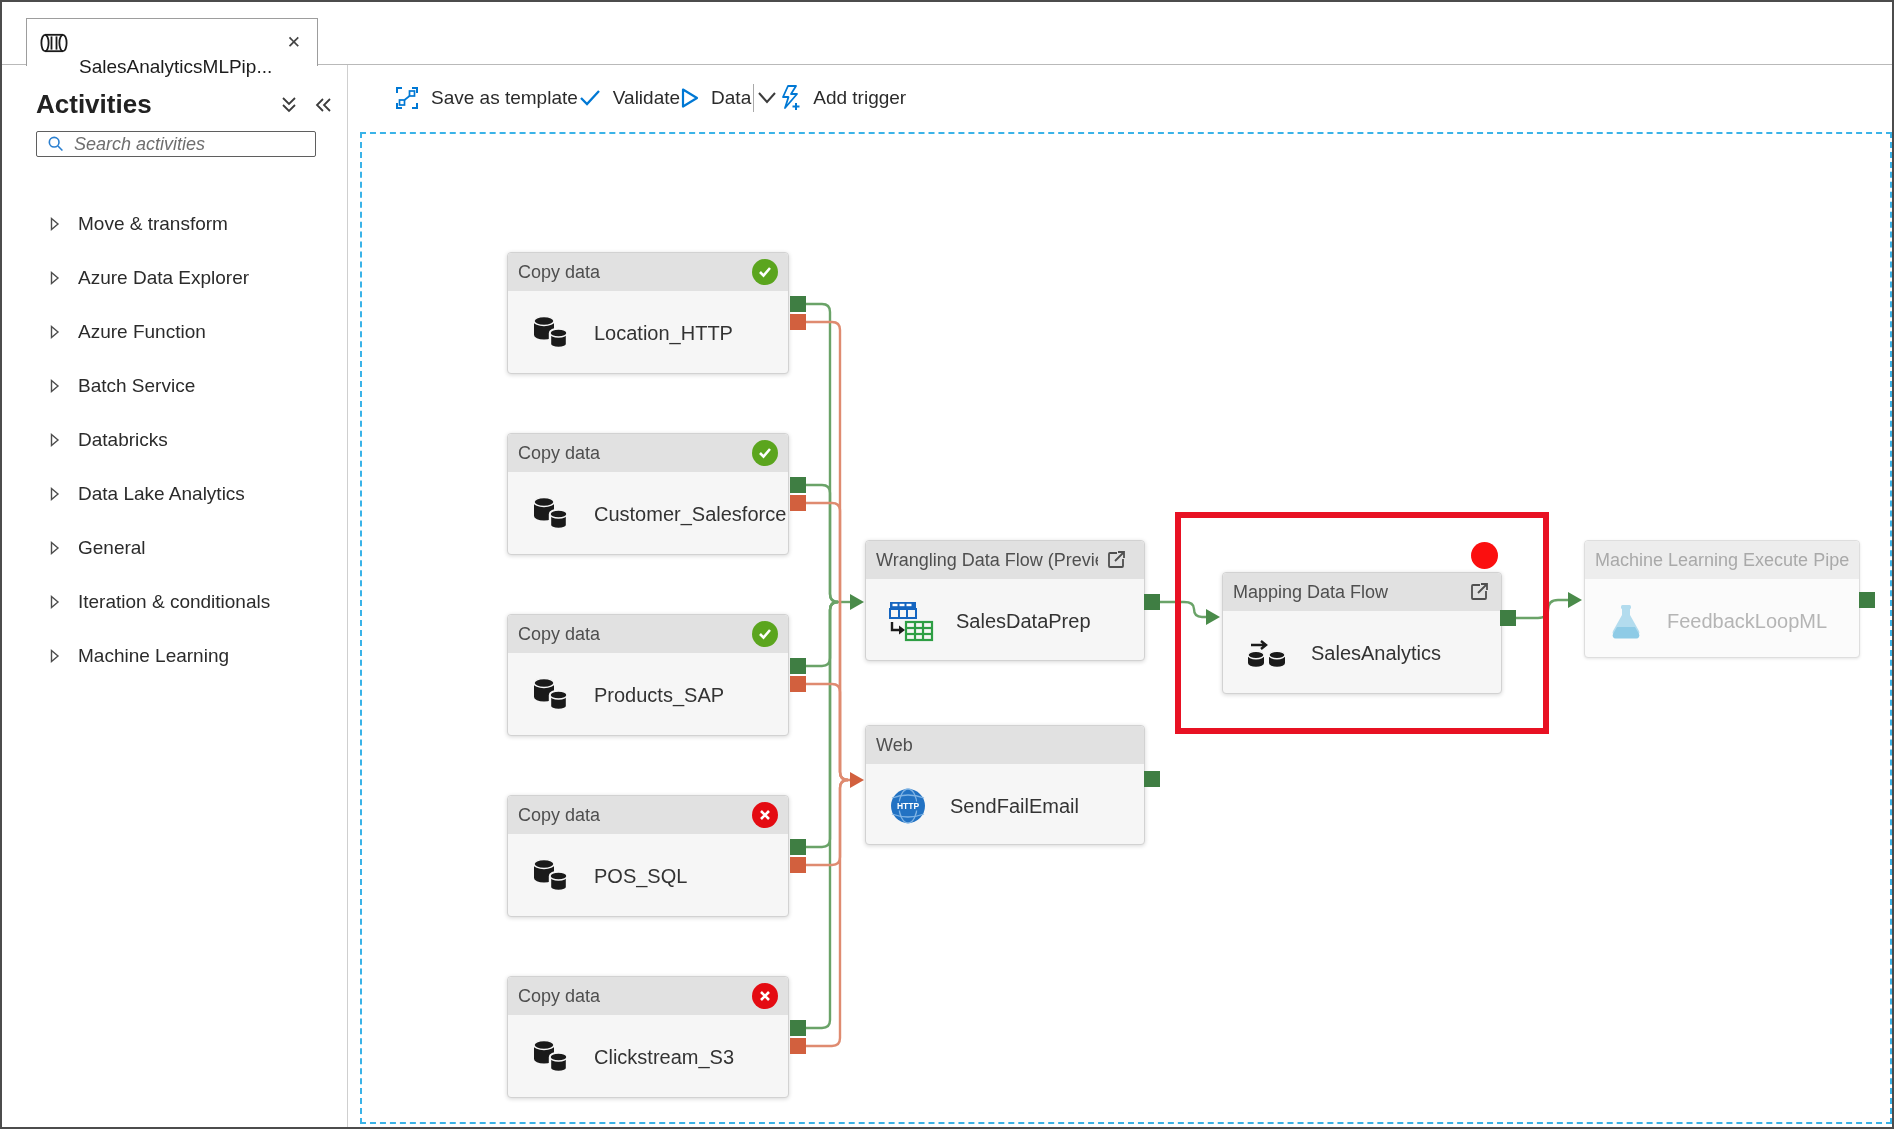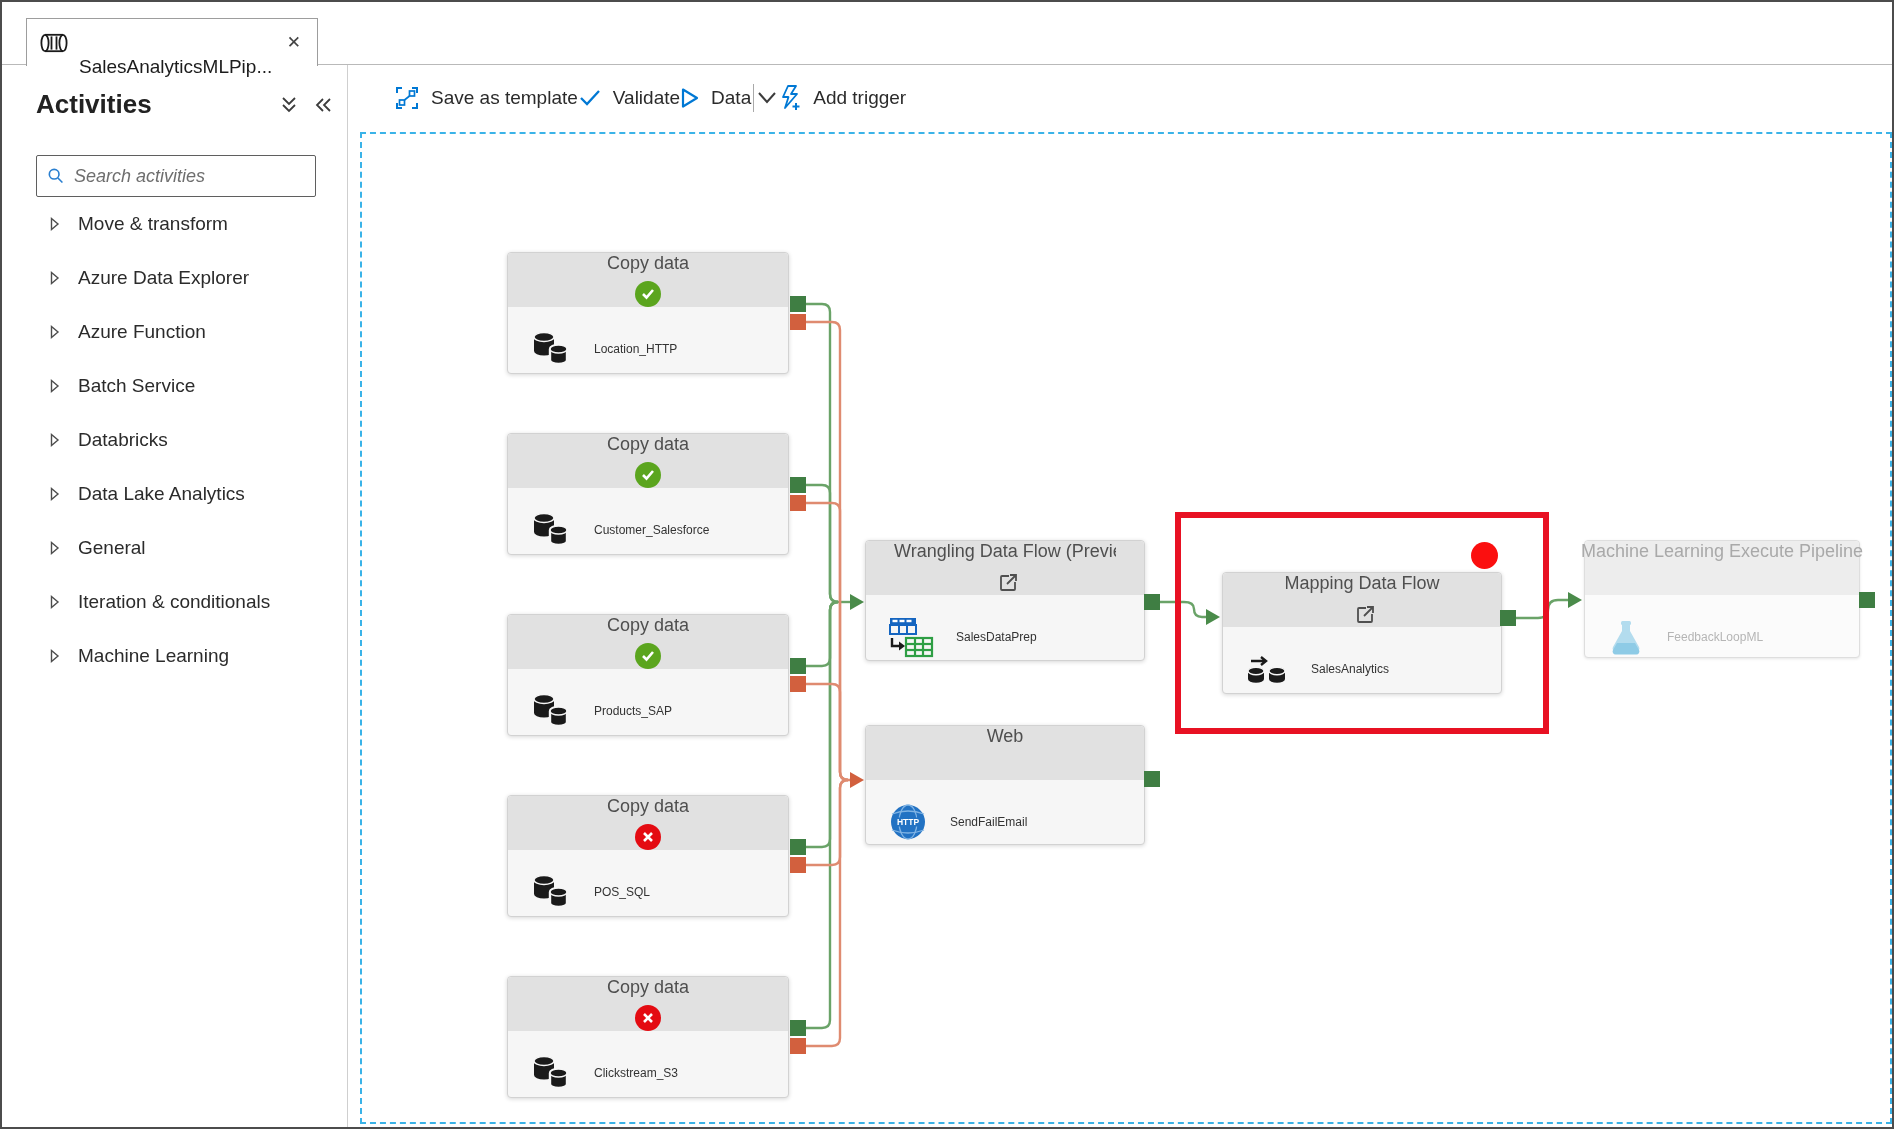--- a/index.html
+++ b/index.html
@@ -11,21 +11,21 @@
   .tab { position:absolute; left:24px; top:16px; width:292px; height:48px; background:#fff;
          border:1px solid #9d9d9d; border-bottom:none; display:flex; align-items:center; padding:0 12px; gap:10px; z-index:11; }
   .tab-title { font-size:19px; color:#1c1c1c; white-space:nowrap; overflow:hidden; flex:1;margin-top:48px; }
   .tab-close { font-size:17px; color:#444; cursor:pointer; padding:0 4px; }
 
   
   .sidebar { position:absolute; left:0; top:63px; width:346px; bottom:0; background:#fff; border-right:1px solid #cfcfcf; z-index:9; }
   .sidebar-head { position:absolute; left:34px; top:24px; right:14px; display:flex; align-items:center; }
   .sidebar-title { font-size:26px; font-weight:700; color:#222; flex:1; }
   .head-icons { display:flex; gap:14px; align-items:center; }
-  .search-box { position:absolute; left:34px; top:90px; width:280px; height:42px; border:1px solid #5f5f5f; border-radius:2px;
+  .search-box { position:absolute; left:34px; top:66px; width:280px; height:26px; border:1px solid #5f5f5f; border-radius:2px;
                 display:flex; align-items:center; padding:0 10px; gap:9px; background:#fff; }
   .search-box input { border:none; outline:none; font-style:italic; font-size:18px; color:#555; width:100%;
                       font-family:"Liberation Sans", sans-serif; background:transparent; }
   .search-box input::placeholder { color:#6e6e6e; font-style:italic; }
   .acts { position:absolute; left:0; top:132px; right:0; }
   .act-item { height:54px; display:flex; align-items:center; padding-left:48px; gap:18px; cursor:pointer; }
   .act-label { font-size:19px; color:#2b2b2b; }
 
   
   .toolbar { position:absolute; left:346px; top:63px; right:0; height:66px; background:#fff; display:flex; align-items:center;
@@ -34,25 +34,25 @@
   .tbtn span { font-size:19px; color:#2b2b2b; }
   .tb-divider { width:1px; height:28px; background:#a9a9a9; margin:0 2px; }
 
   
   .canvas-dash { position:absolute; left:358px; top:130px; width:1532px; height:992px; border:2px dashed #3ab3e8; z-index:1; }
   svg.wires { position:absolute; left:0; top:0; width:1894px; height:1129px; z-index:2; pointer-events:none; }
 
   
   .node { position:absolute; width:282px; height:122px; background:#f6f6f6; border:1px solid #d2d2d2; border-radius:4px;
           box-shadow:0 1px 4px rgba(0,0,0,.16); z-index:3; cursor:pointer; }
-  .node-head { position:relative; height:54px; background:#e1e1e1; border-radius:4px 4px 0 0; display:flex; align-items:center;
-               padding:0 10px;flex-direction:column; }
+  .node-head { position:relative; height:38px; background:#e1e1e1; border-radius:4px 4px 0 0; display:flex; align-items:center;
+               padding:0 10px; }
   .node-type { font-size:18px; color:#4f4f4f; white-space:nowrap; overflow:hidden; flex:1; }
   .node-body { height:84px; display:flex; align-items:center; padding:0 0 0 22px; gap:22px; }
-  .node-name { font-size:12px; color:#333; }
+  .node-name { font-size:20px; color:#333; }
   .badge { width:26px; height:26px; border-radius:50%; display:flex; align-items:center; justify-content:center; flex:none; }
   .badge.success { background:#5ba51e; }
   .badge.error { background:#e40b12; }
   .ext-icon { flex:none; margin-left:6px; }
 
   .node.faded { background:#fbfbfb; border-color:#dedede; box-shadow:0 1px 3px rgba(0,0,0,.10); }
   .node.faded .node-head { background:#ededed; }
   .node.faded .node-type { color:#a9a9a9; }
   .node.faded .node-name { color:#b5b5b5; }
 

